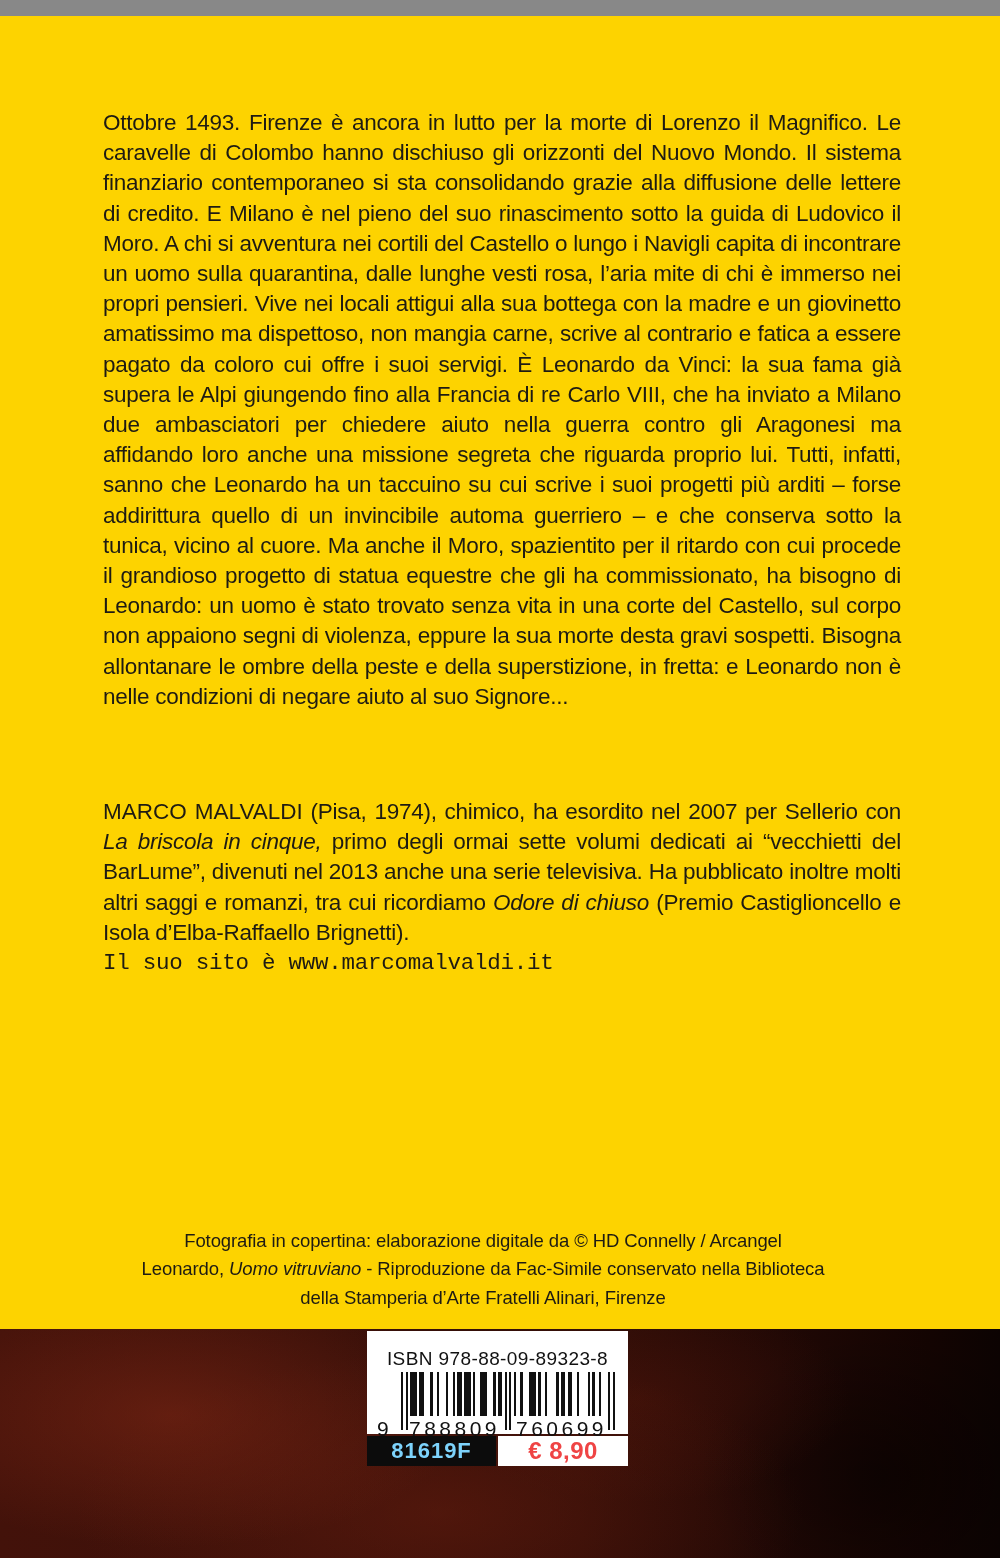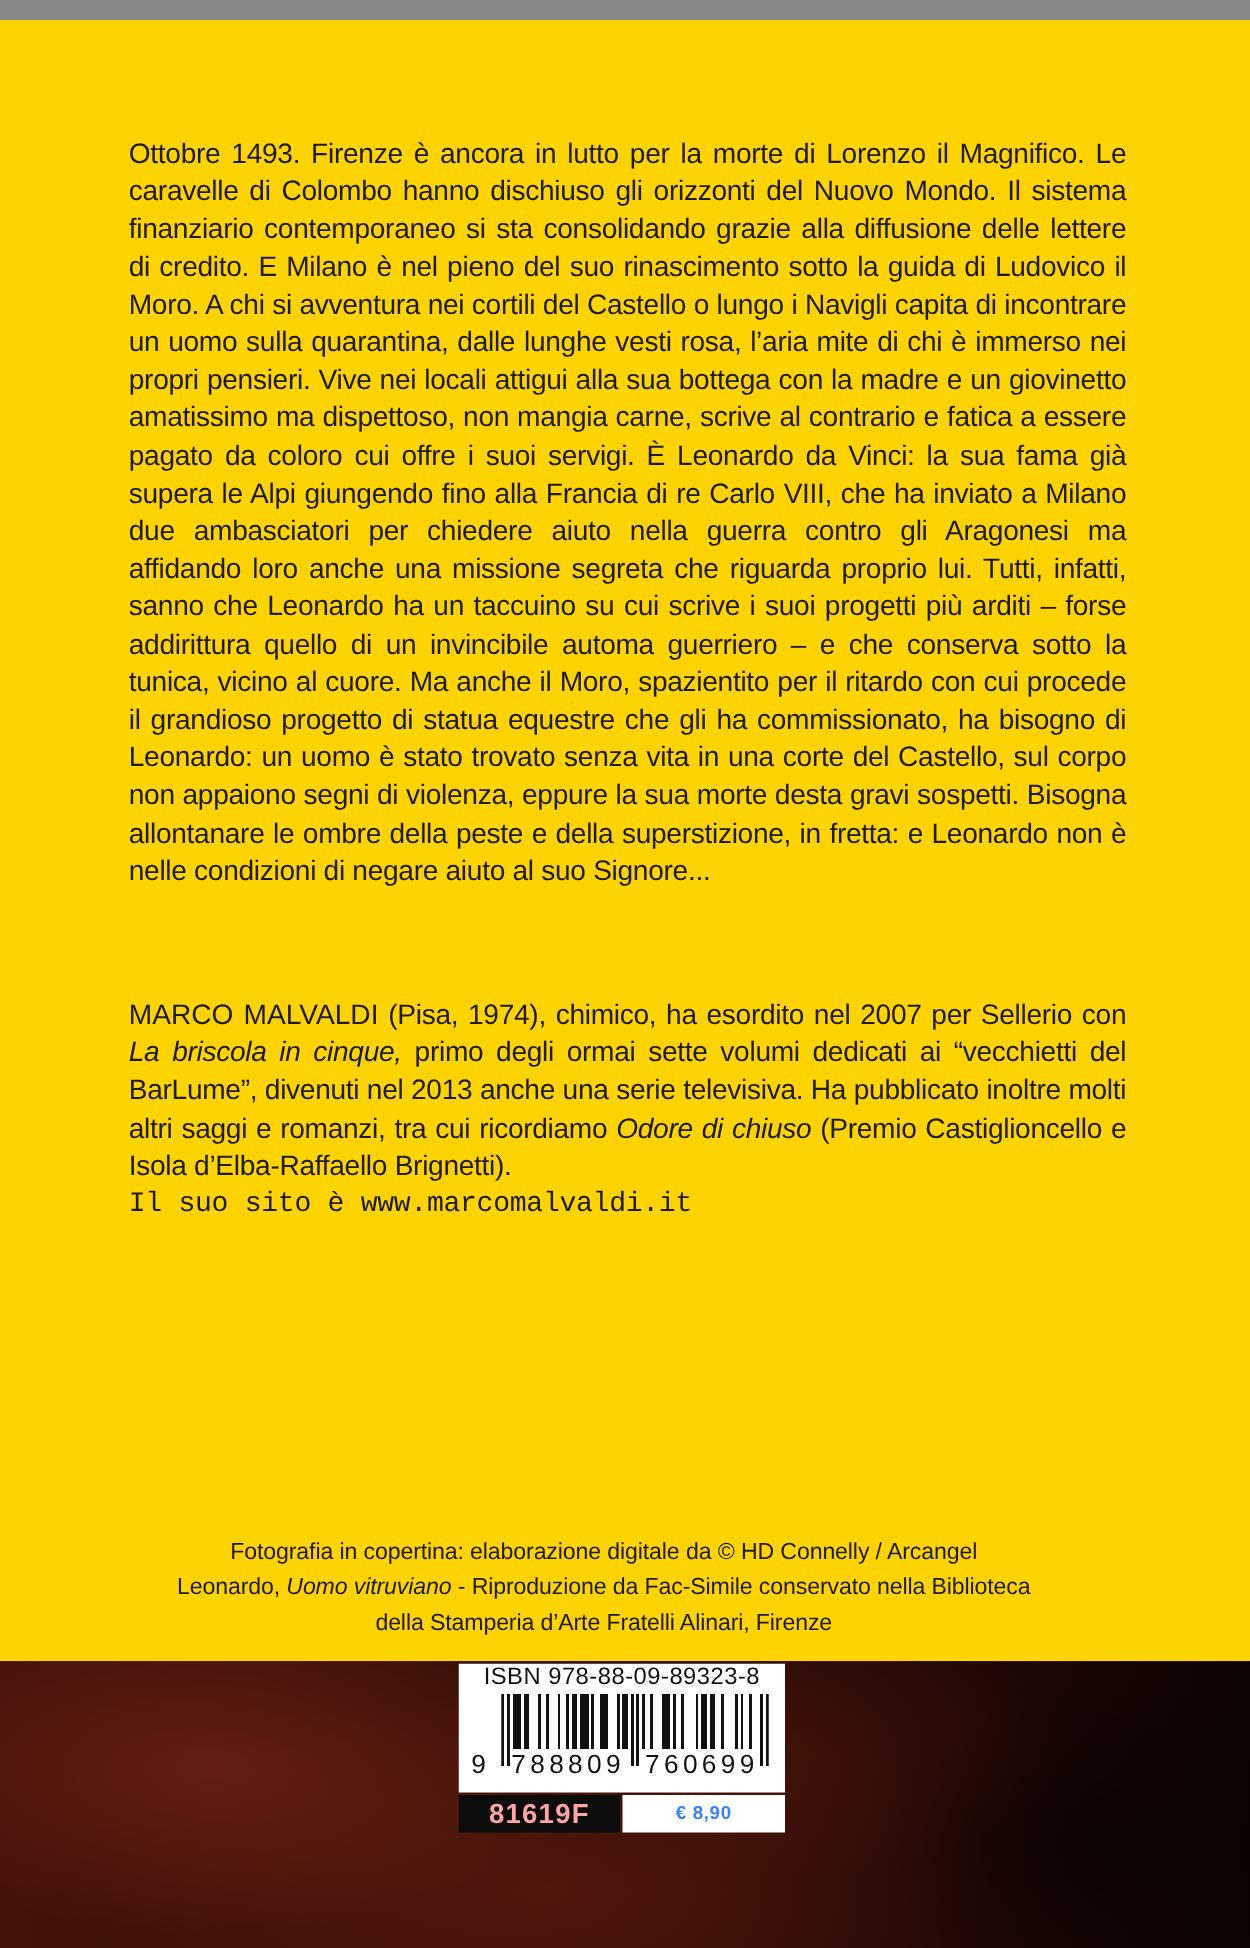--- a/index.html
+++ b/index.html
@@ -46,47 +46,47 @@
       radial-gradient(ellipse 300px 150px at 64% 28%, rgba(95,26,13,0.35), rgba(95,26,13,0) 70%),
       radial-gradient(ellipse 260px 200px at 88% 60%, rgba(0,0,0,0.45), rgba(0,0,0,0) 70%),
       linear-gradient(90deg,#43120a 0%,#3a1009 32%,#300d07 58%,#200805 78%,#130402 93%,#0c0302 100%);
   }
   
   .label{position:absolute;left:367px;top:2px;width:261px;}
   .label-main{
     box-sizing:border-box;
     width:261px;height:103px;
     background:#ffffff;
-    padding-top:0;
+    padding-top:17px;
   }
   .isbn-text{
     height:22px;
     font-size:19px;font-weight:500;
     text-align:center;letter-spacing:0.4px;
     color:#111;
   }
   .barcode{position:relative;height:58px;margin:2px 13px 0 34px;}
   .barcode svg{display:block;width:100%;height:100%;shape-rendering:crispEdges;}
   .bc-digits span{
     position:absolute;bottom:-11px;
     font-size:21px;color:#111;
     background:transparent;white-space:nowrap;
   }
   .bc-lead{left:-24px;letter-spacing:0;}
   .bc-g1{left:25%;transform:translateX(-50%);letter-spacing:3.5px;}
   .bc-g2{left:75%;transform:translateX(-50%);letter-spacing:3.5px;}
   .label-row{display:flex;margin-top:2px;height:30px;}
   .code-box{
-    width:129px;background:#0c0c0c;color:#fca5a5;
+    width:129px;background:#0c0c0c;color:#7dd3fc;
     font-weight:700;font-size:22px;line-height:30px;
     text-align:center;letter-spacing:1px;
   }
   .price-box{
-    flex:1;margin-left:2px;background:#ffffff;color:#3b82f6;
-    font-weight:700;font-size:15px;line-height:29px;
+    flex:1;margin-left:2px;background:#ffffff;color:#ef4444;
+    font-weight:700;font-size:24px;line-height:29px;
     text-align:center;letter-spacing:0.5px;
   }
 </style>
 </head>
 <body>
 
 <div class="cover">
 
   <p class="synopsis">Ottobre 1493. Firenze è ancora in lutto per la morte di Lorenzo il Magnifico. Le caravelle di Colombo hanno dischiuso gli orizzonti del Nuovo Mondo. Il sistema finanziario contemporaneo si sta consolidando grazie alla diffusione delle lettere di credito. E Milano è nel pieno del suo rinascimento sotto la guida di Ludovico il Moro. A chi si avventura nei cortili del Castello o lungo i Navigli capita di incontrare un uomo sulla quarantina, dalle lunghe vesti rosa, l’aria mite di chi è immerso nei propri pensieri. Vive nei locali attigui alla sua bottega con la madre e un giovinetto amatissimo ma dispettoso, non mangia carne, scrive al contrario e fatica a essere pagato da coloro cui offre i suoi servigi. È Leonardo da Vinci: la sua fama già supera le Alpi giungendo fino alla Francia di re Carlo VIII, che ha inviato a Milano due ambasciatori per chiedere aiuto nella guerra contro gli Aragonesi ma affidando loro anche una missione segreta che riguarda proprio lui. Tutti, infatti, sanno che Leonardo ha un taccuino su cui scrive i suoi progetti più arditi – forse addirittura quello di un invincibile automa guerriero – e che conserva sotto la tunica, vicino al cuore. Ma anche il Moro, spazientito per il ritardo con cui procede il grandioso progetto di statua equestre che gli ha commissionato, ha bisogno di Leonardo: un uomo è stato trovato senza vita in una corte del Castello, sul corpo non appaiono segni di violenza, eppure la sua morte desta gravi sospetti. Bisogna allontanare le ombre della peste e della superstizione, in fretta: e Leonardo non è nelle condizioni di negare aiuto al suo Signore...</p>
 

